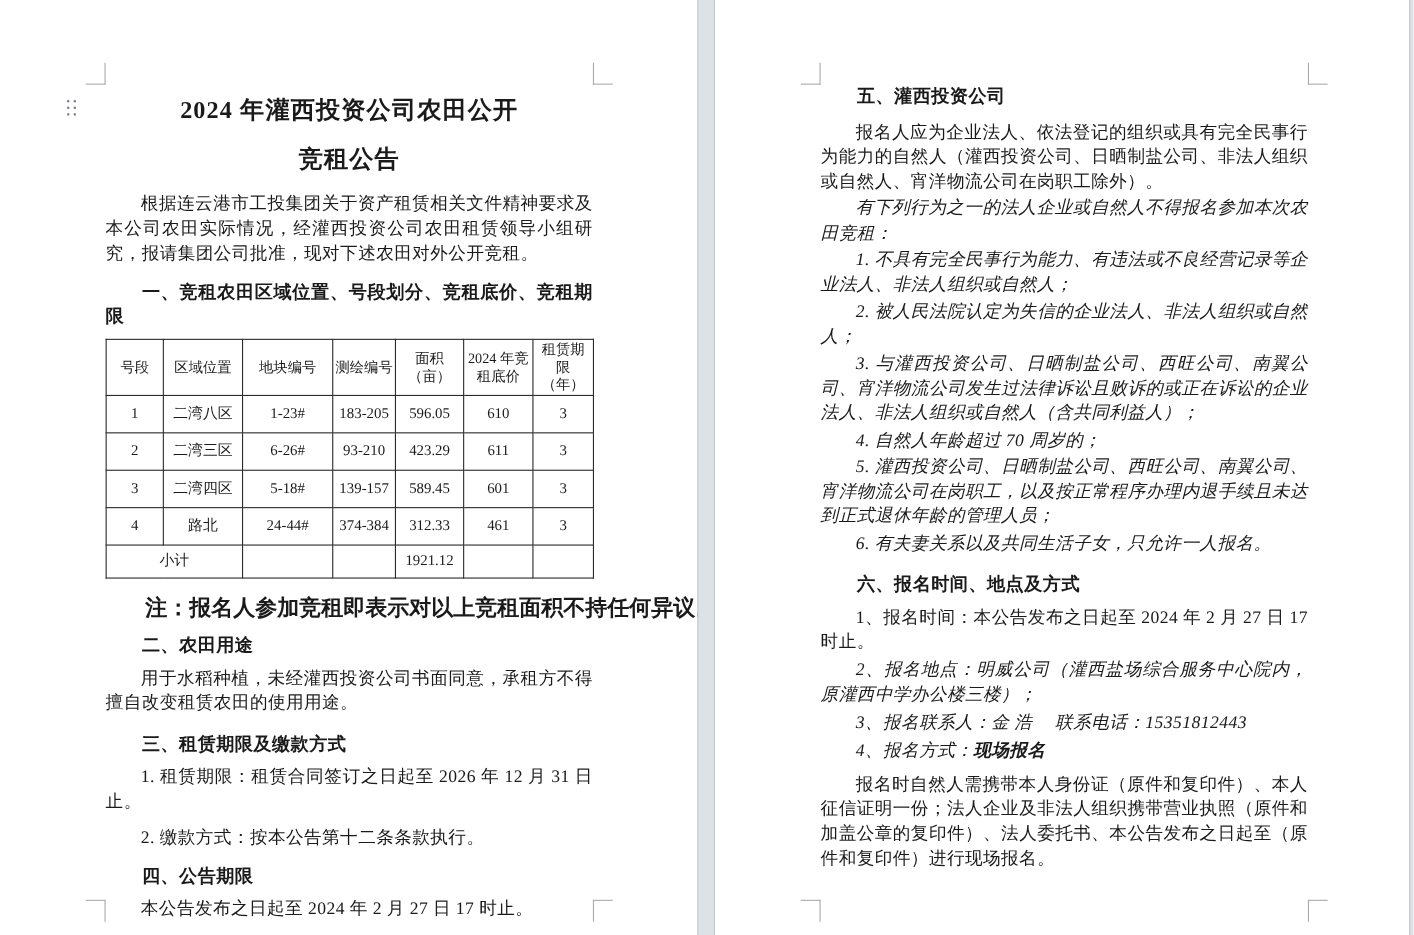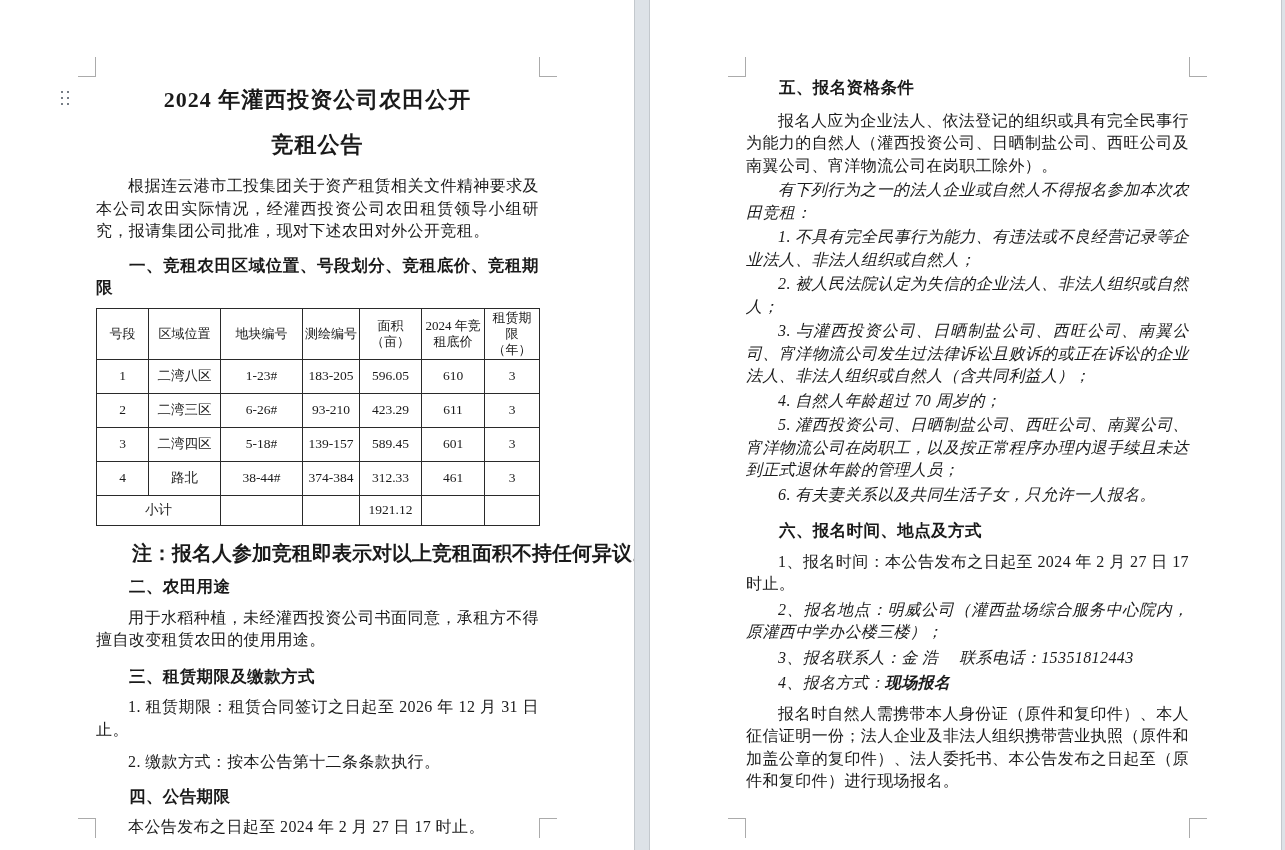--- a/index.html
+++ b/index.html
@@ -120,21 +120,21 @@
           <td>二湾四区</td>
           <td>5-18#</td>
           <td>139-157</td>
           <td>589.45</td>
           <td>601</td>
           <td>3</td>
         </tr>
         <tr>
           <td>4</td>
           <td>路北</td>
-          <td>38-44#</td>
+          <td>24-44#</td>
           <td>374-384</td>
           <td>312.33</td>
           <td>461</td>
           <td>3</td>
         </tr>
         <tr class="subtotal">
           <td colspan="2">小计</td>
           <td></td>
           <td></td>
           <td>1921.12</td>
@@ -157,22 +157,22 @@
 
 <div class="gap"></div>
 
 <section class="page" id="page2">
   <span class="crop tl"></span>
   <span class="crop tr"></span>
   <span class="crop bl"></span>
   <span class="crop br"></span>
 
   <div class="text-area">
-    <p class="h" style="margin-top:0">五、报名资格条件</p>
-    <p class="para m10">报名人应为企业法人、依法登记的组织或具有完全民事行为能力的自然人（灌西投资公司、日晒制盐公司、西旺公司及南翼公司、宵洋物流公司在岗职工除外）。</p>
+    <p class="h" style="margin-top:0">五、灌西投资公司</p>
+    <p class="para m10">报名人应为企业法人、依法登记的组织或具有完全民事行为能力的自然人（灌西投资公司、日晒制盐公司、非法人组织或自然人、宵洋物流公司在岗职工除外）。</p>
     <p class="flow">有下列行为之一的法人企业或自然人不得报名参加本次农田竞租：</p>
     <p class="flow">1. 不具有完全民事行为能力、有违法或不良经营记录等企业法人、非法人组织或自然人；</p>
     <p class="flow">2. 被人民法院认定为失信的企业法人、非法人组织或自然人；</p>
     <p class="flow">3. 与灌西投资公司、日晒制盐公司、西旺公司、南翼公司、宵洋物流公司发生过法律诉讼且败诉的或正在诉讼的企业法人、非法人组织或自然人（含共同利益人）；</p>
     <p class="flow">4. 自然人年龄超过 70 周岁的；</p>
     <p class="flow">5. 灌西投资公司、日晒制盐公司、西旺公司、南翼公司、宵洋物流公司在岗职工，以及按正常程序办理内退手续且未达到正式退休年龄的管理人员；</p>
     <p class="flow">6. 有夫妻关系以及共同生活子女，只允许一人报名。</p>
     <p class="h m14">六、报名时间、地点及方式</p>
     <p class="para">1、报名时间：本公告发布之日起至 2024 年 2 月 27 日 17 时止。</p>
     <p class="flow m3">2、报名地点：明威公司（灌西盐场综合服务中心院内，原灌西中学办公楼三楼）；</p>

